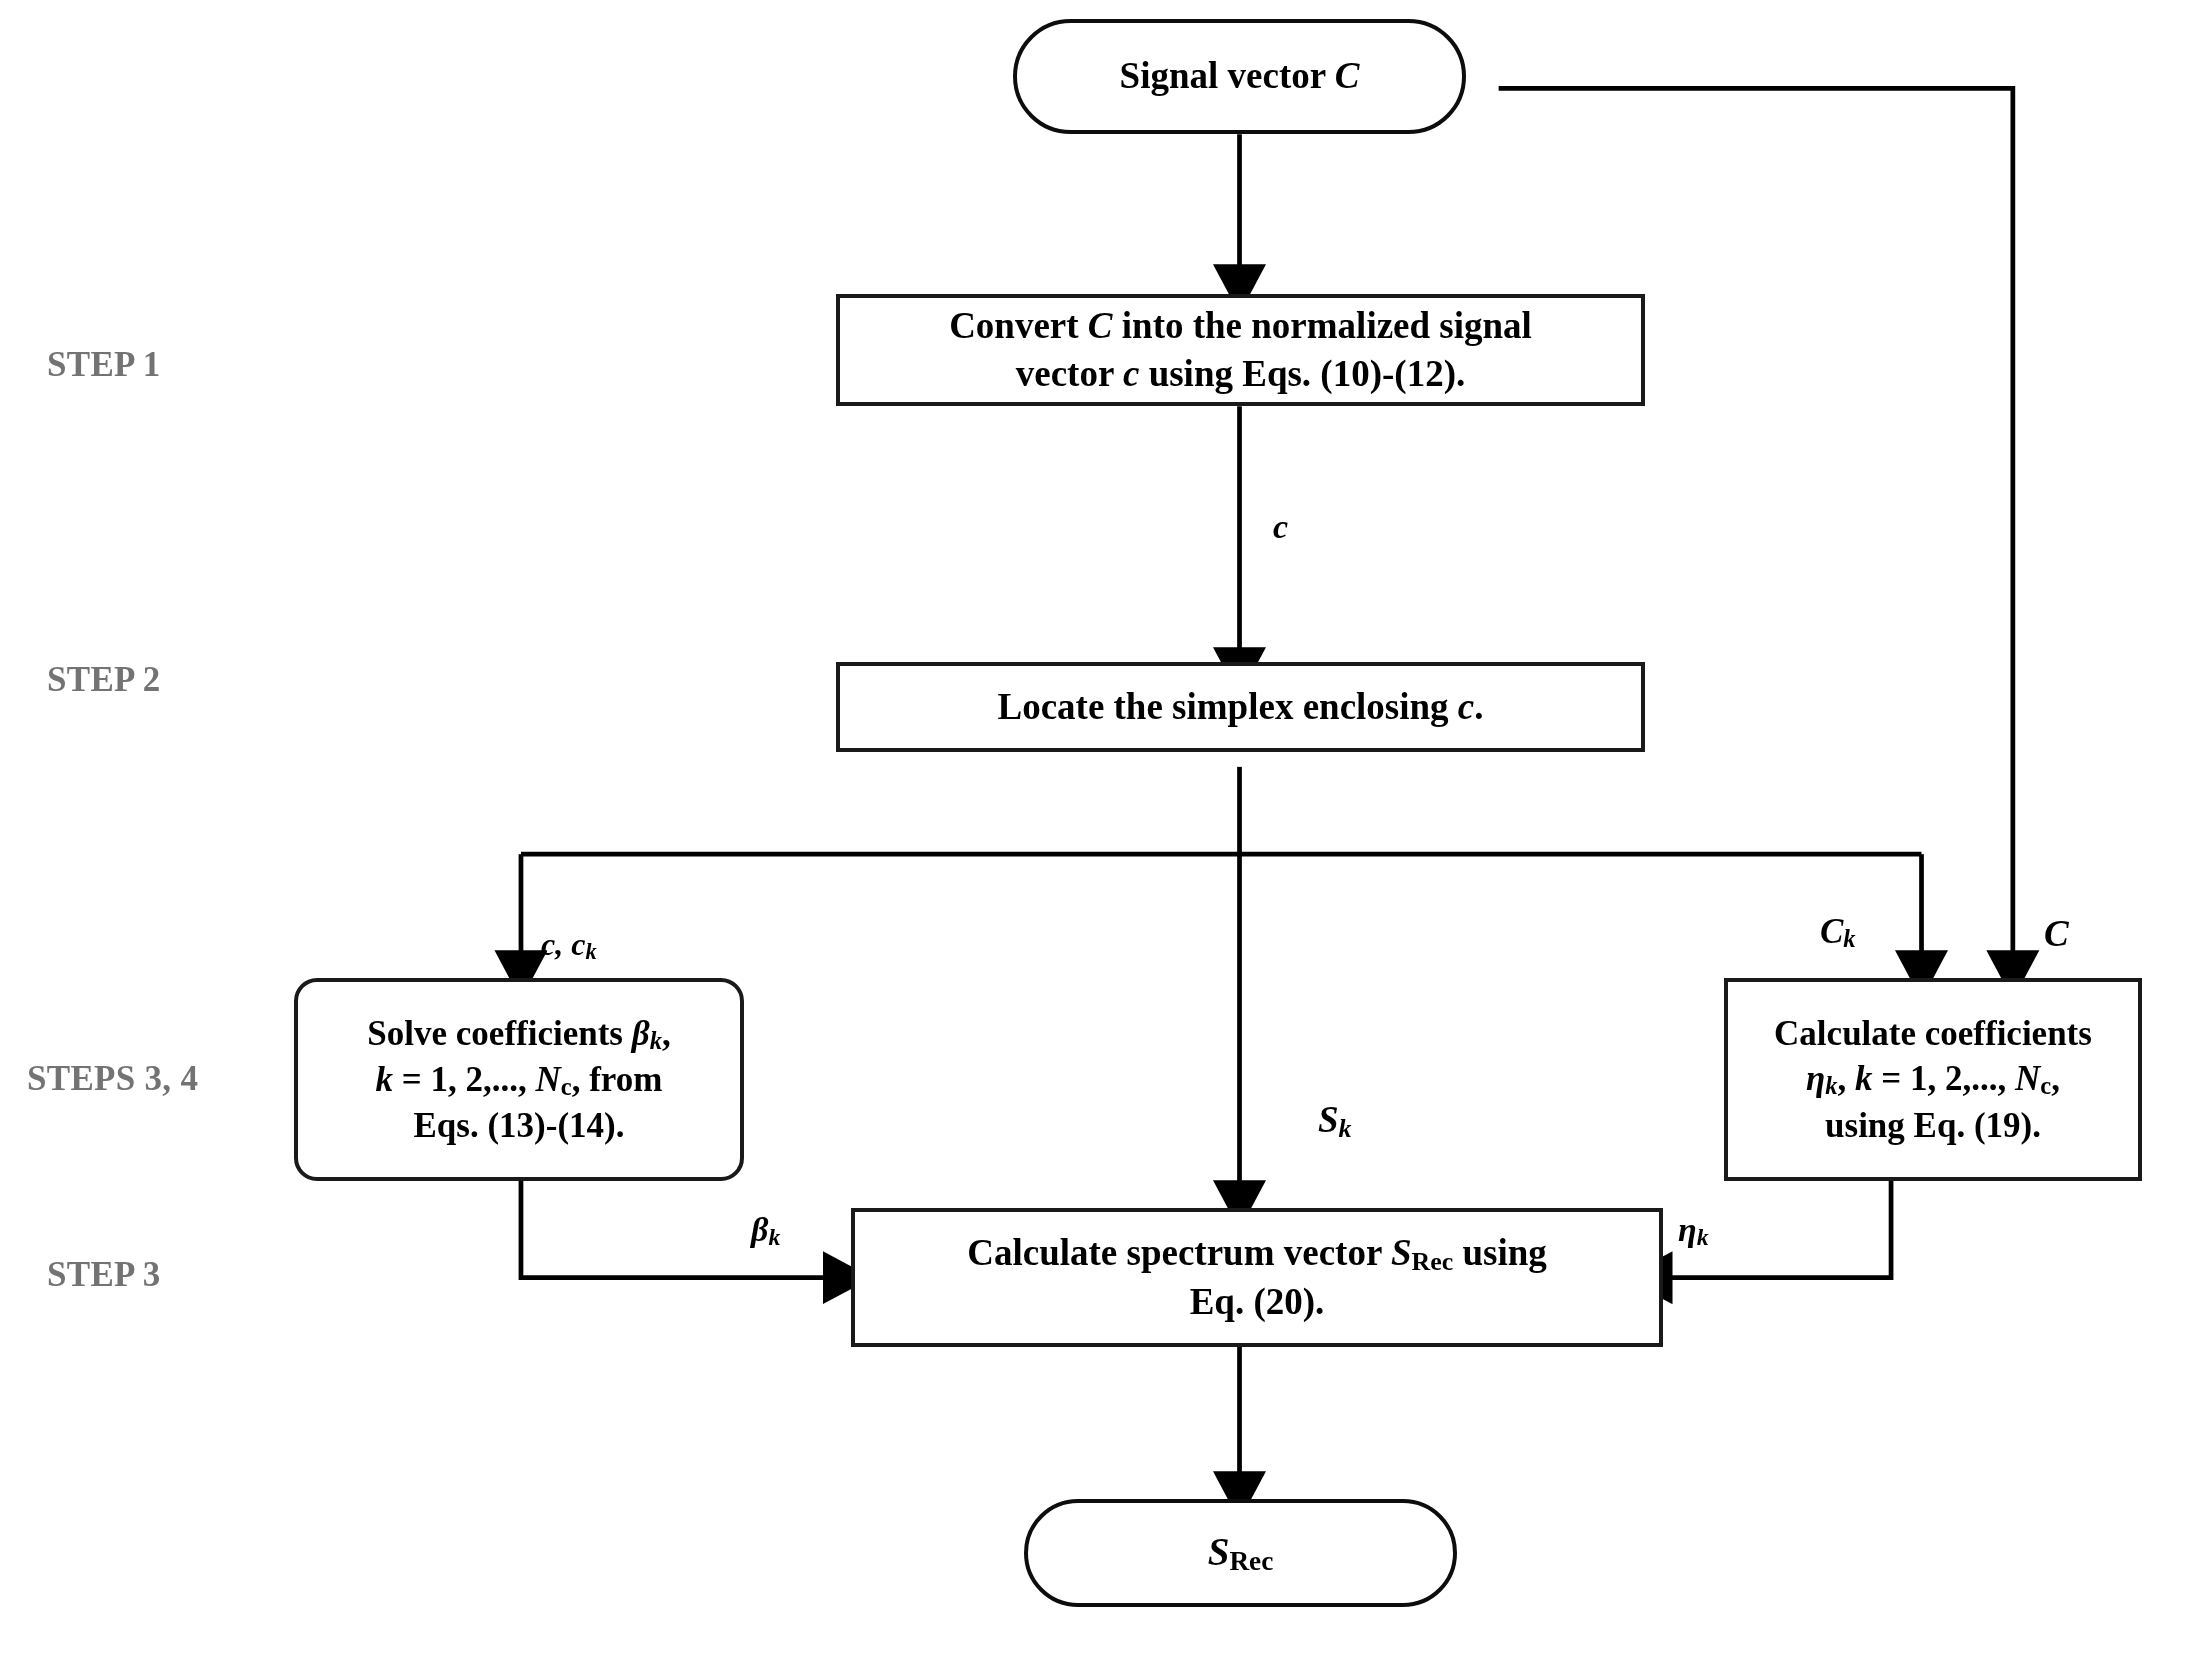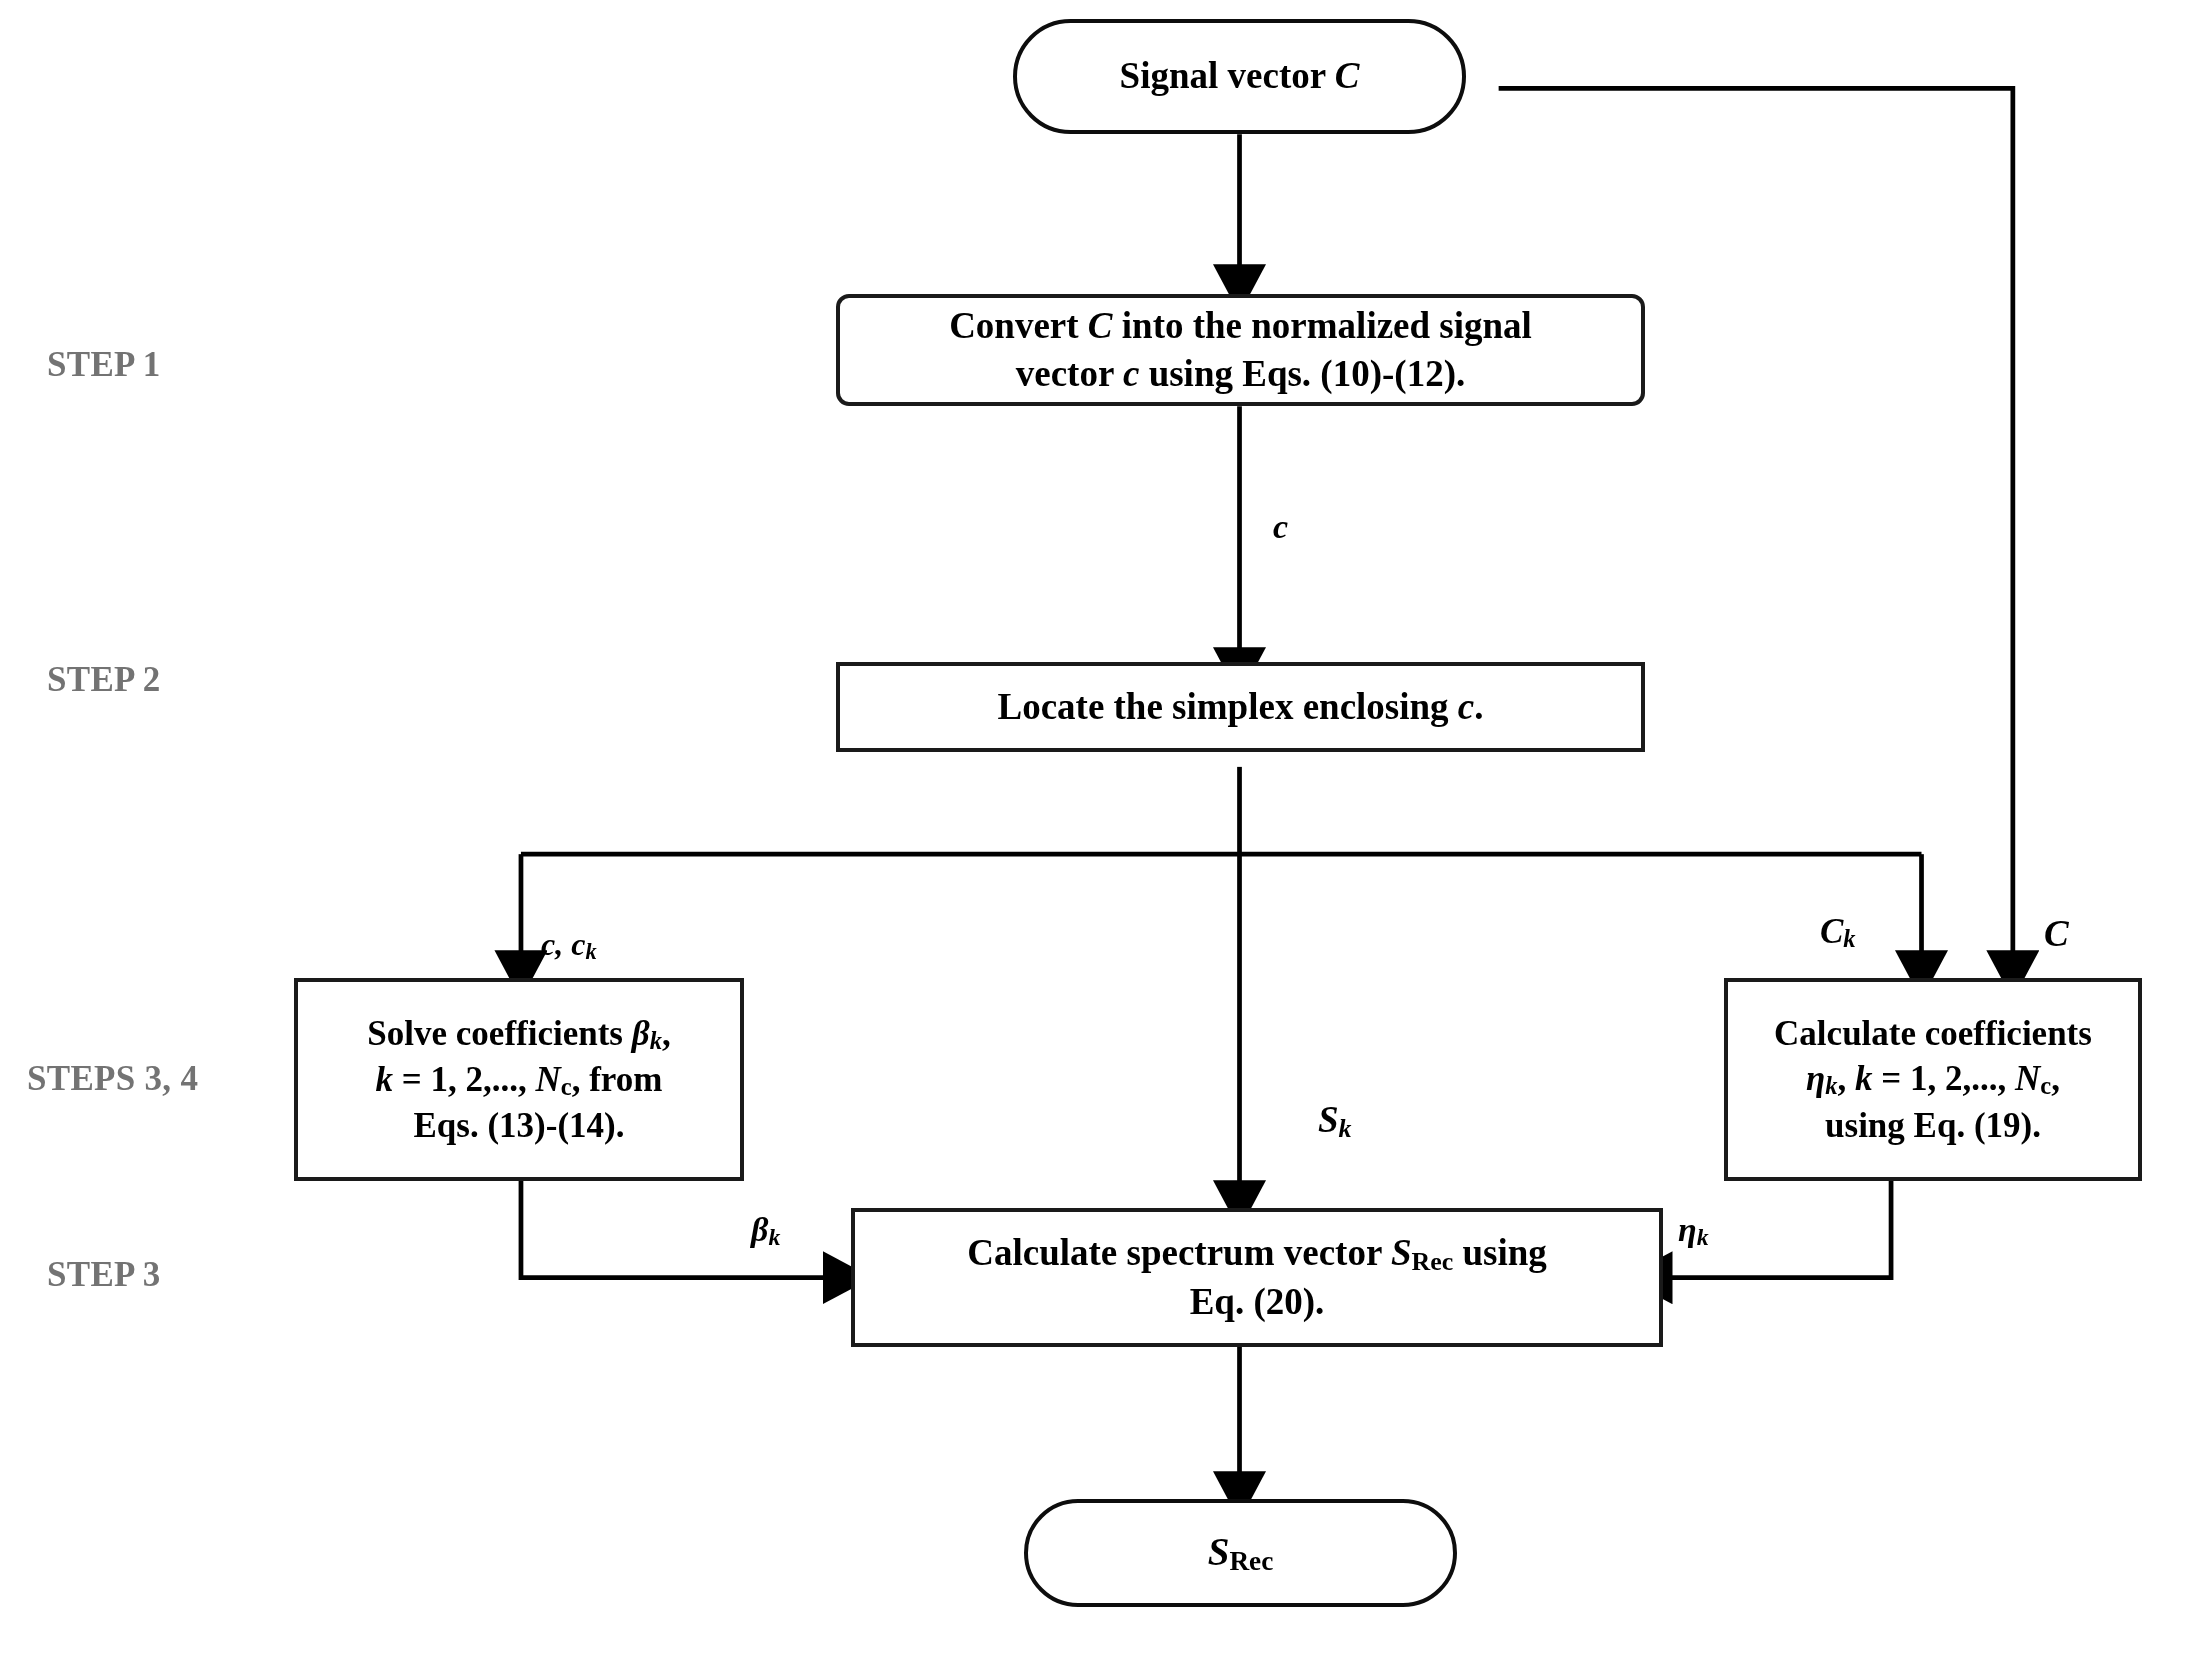--- a/index.html
+++ b/index.html
@@ -63,33 +63,33 @@
   <div class="steplabel" style="left:47px;top:660px;font-size:35px;">STEP 2</div>
 
   <div class="steplabel" style="left:27px;top:1059px;font-size:35px;">STEPS 3, 4</div>
 
   <div class="steplabel" style="left:47px;top:1255px;font-size:35px;">STEP 3</div>
 
   <div class="node term" style="left:1013px;top:19px;width:453px;height:115px;font-size:37px;text-align:right;">
     <span>Signal vector <i class="v">C</i></span>
   </div>
 
-  <div class="node proc" style="left:836px;top:294px;width:809px;height:112px;font-size:37px;border-radius:13px;">
+  <div class="node proc" style="left:836px;top:294px;width:809px;height:112px;font-size:37px;">
     <span>
       Convert <i class="v">C</i> into the normalized signal<br>vector <i class="v">c</i> using Eqs. (10)-(12).
     </span>
   </div>
 
   <div class="node proc" style="left:836px;top:662px;width:809px;height:90px;font-size:37px;">
     <span>
       Locate the simplex enclosing <i class="v">c</i>.
     </span>
   </div>
 
-  <div class="node proc" style="left:294px;top:978px;width:450px;height:203px;font-size:35px;">
+  <div class="node proc" style="left:294px;top:978px;width:450px;height:203px;font-size:35px;border-radius:23px;">
     <span>
       Solve coefficients <i class="v">β</i><span class="subi">k</span>,<br>
       <i class="v">k</i> = 1, 2,..., <i class="v">N</i><span class="sub">c</span>, from<br>
       Eqs. (13)-(14).
     </span>
   </div>
 
   <div class="node proc" style="left:1724px;top:978px;width:418px;height:203px;font-size:35px;">
     <span>
       Calculate coefficients<br>

